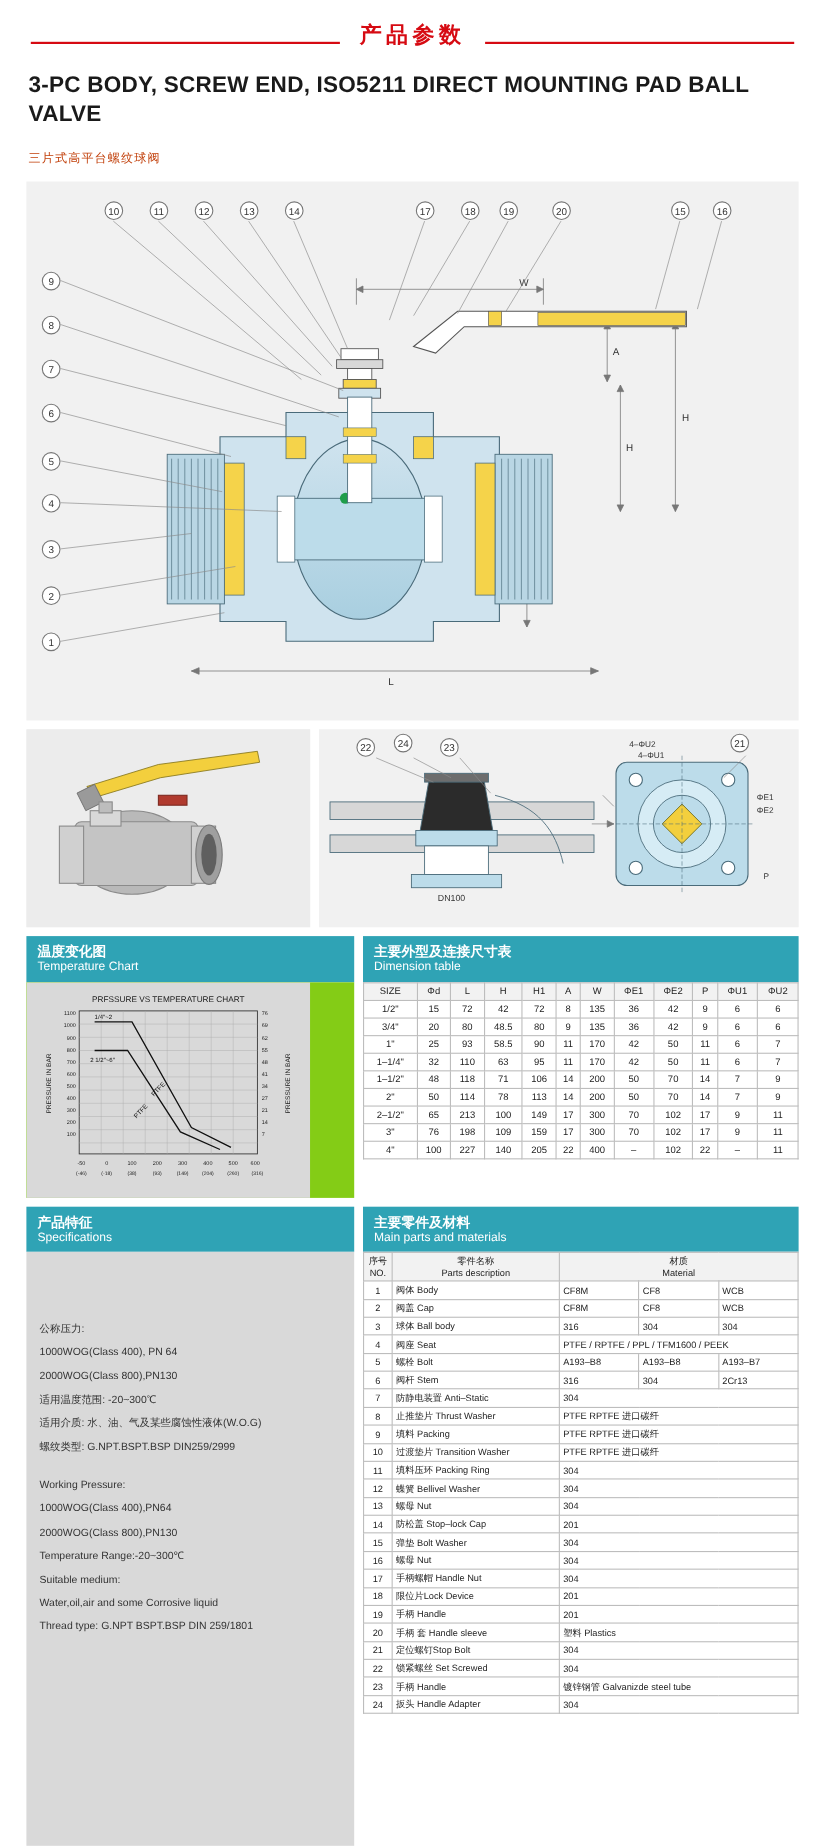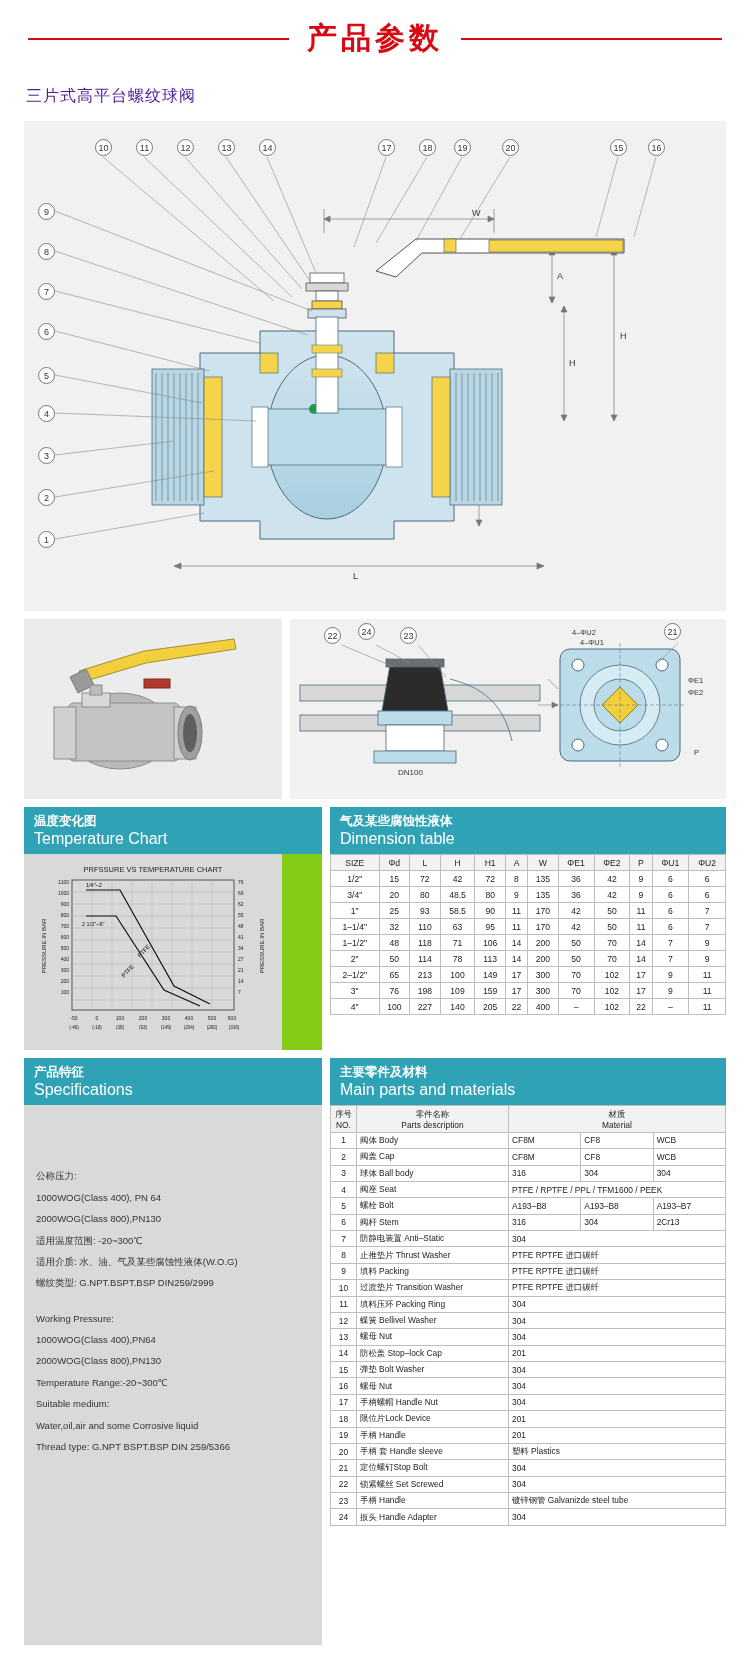--- a/index.html
+++ b/index.html
@@ -10,21 +10,21 @@
     background:#ffffff;
     color:#222;
     -webkit-font-smoothing:antialiased;
   }
   .page { width:750px; position:relative; padding:0 0 20px 0; }
 
   
   .header { padding:18px 0 6px 0; text-align:center; position:relative; }
   .header-title {
     display:inline-block;
-    font-size:30px;
+    font-size:20px;
     font-weight:bold;
     color:#d60a12;
     letter-spacing:4px;
     padding:0 18px;
     position:relative;
     z-index:2;
     background:#fff;
   }
   .header-rule {
     position:absolute;
@@ -37,23 +37,23 @@
 
   .title-block { padding:14px 26px 8px 26px; }
   .title-en {
     font-size:20.5px;
     font-weight:bold;
     color:#1a1a1a;
     line-height:1.28;
     letter-spacing:0.2px;
   }
   .title-cn {
-    font-size:16px;
-    color:#4c1d95;
-    margin-top:7px;
+    font-size:11px;
+    color:#c2410c;
+    margin-top:19px;
     letter-spacing:1px;
   }
 
   
   .panel { margin:6px 24px 0 24px; background:#f1f1f1; position:relative; }
   .drawing { height:490px; position:relative; overflow:hidden; }
 
   .callout { position:absolute; font-size:9px; color:#333; }
   .callout .circ {
     width:17px; height:17px; border-radius:50%;
@@ -72,21 +72,21 @@
   .col-left { width:298px; }
   .col-right { flex:1; }
 
   .sec-head {
     background:#2fa3b5;
     color:#fff;
     padding:7px 10px 6px 10px;
     line-height:1.2;
   }
   .sec-head .cn { font-size:12.5px; font-weight:bold; display:block; }
-  .sec-head .en { font-size:16px; display:block; }
+  .sec-head .en { font-size:11px; display:block; }
 
   .chart-box { background:#84cc16; height:196px; position:relative; }
 
   
   table { border-collapse:collapse; width:100%; }
   .dim-table { font-size:8.6px;padding-left:44px; }
   .dim-table th, .dim-table td {
     border:1px solid #bdbdbd;
     text-align:center;
     padding:2.5px 1px;
@@ -123,20 +123,21 @@
 <body>
 
 <div class="page">
 
   <div class="header">
     <div class="header-rule"></div>
     <span class="header-title">产品参数</span>
   </div>
 
   <div class="title-block">
+    <div class="title-en">3-PC BODY, SCREW END, ISO5211 DIRECT MOUNTING PAD BALL VALVE</div>
     <div class="title-cn">三片式高平台螺纹球阀</div>
   </div>
 
   <div class="panel">
     <div class="drawing">
       <svg width="702" height="490" viewBox="0 0 702 490">
         <defs>
           <linearGradient id="gBody" x1="0" y1="0" x2="0" y2="1">
             <stop offset="0" stop-color="#cfe3ee"></stop>
               <stop offset="1" stop-color="#a9cfe0"></stop>
@@ -506,21 +507,21 @@
               <text x="165" y="175">(204)</text>
             <text x="188" y="175">(260)</text>
               <text x="210" y="175">(316)</text>
           </g>
         </svg>
       </div>
     </div>
 
     <div class="col-right">
       <div class="sec-head">
-        <span class="cn">气及某些腐蚀性液体</span>
+        <span class="cn">主要外型及连接尺寸表</span>
         <span class="en">Dimension table</span>
       </div>
       <table class="dim-table">
         <thead>
             <tr id="dim-head">
               <th>SIZE</th>
               <th>Φd</th>
               <th>L</th>
               <th>H</th>
               <th>H1</th>
@@ -678,21 +679,21 @@
           <div class="sp-line">适用温度范围: -20~300℃</div>
           <div class="sp-line">适用介质: 水、油、气及某些腐蚀性液体(W.O.G)</div>
           <div class="sp-line">螺纹类型: G.NPT.BSPT.BSP DIN259/2999</div>
           <div class="gap"></div>
           <div class="sp-line">Working Pressure:</div>
           <div class="sp-line">1000WOG(Class 400),PN64</div>
           <div class="sp-line">2000WOG(Class 800),PN130</div>
           <div class="sp-line">Temperature Range:-20~300℃</div>
           <div class="sp-line">Suitable medium:</div>
           <div class="sp-line">Water,oil,air and some Corrosive liquid</div>
-          <div class="sp-line">Thread type: G.NPT BSPT.BSP DIN 259/5366</div>
+          <div class="sp-line">Thread type: G.NPT BSPT.BSP DIN 259/1801</div>
         </div>
     </div>
 
     <div class="col-right">
       <div class="sec-head">
         <span class="cn">主要零件及材料</span>
         <span class="en">Main parts and materials</span>
       </div>
       <table class="parts-table">
         <thead>

